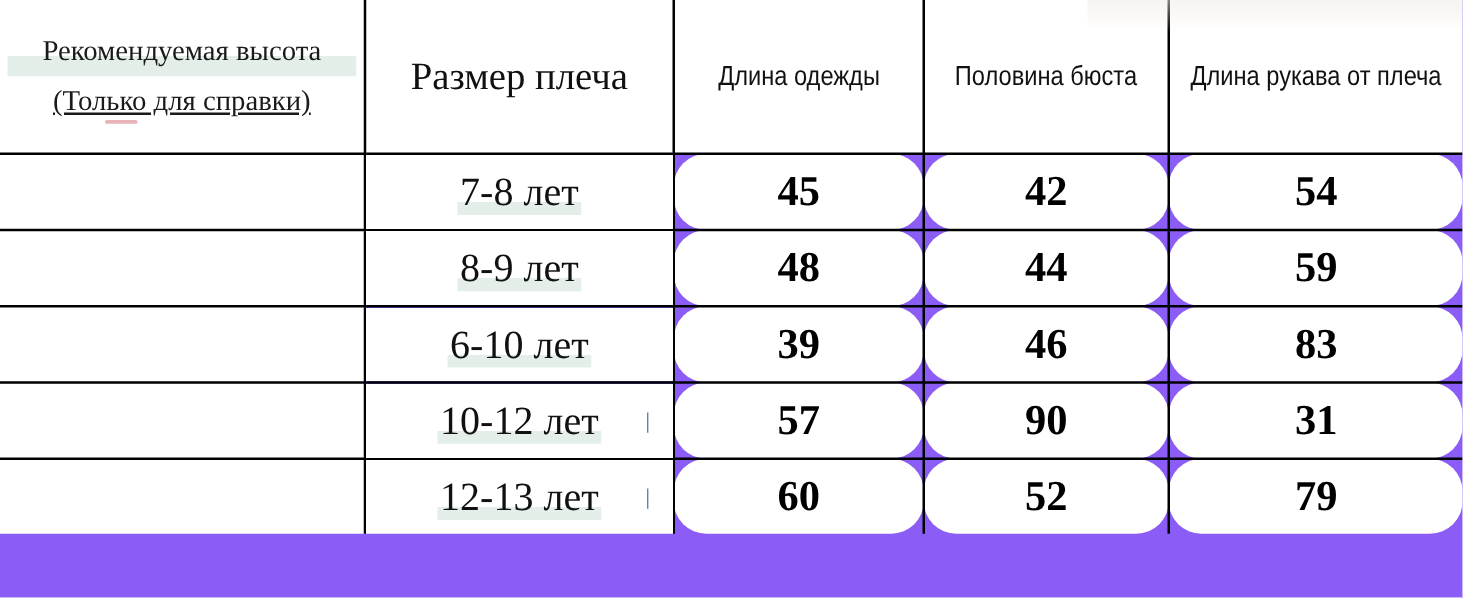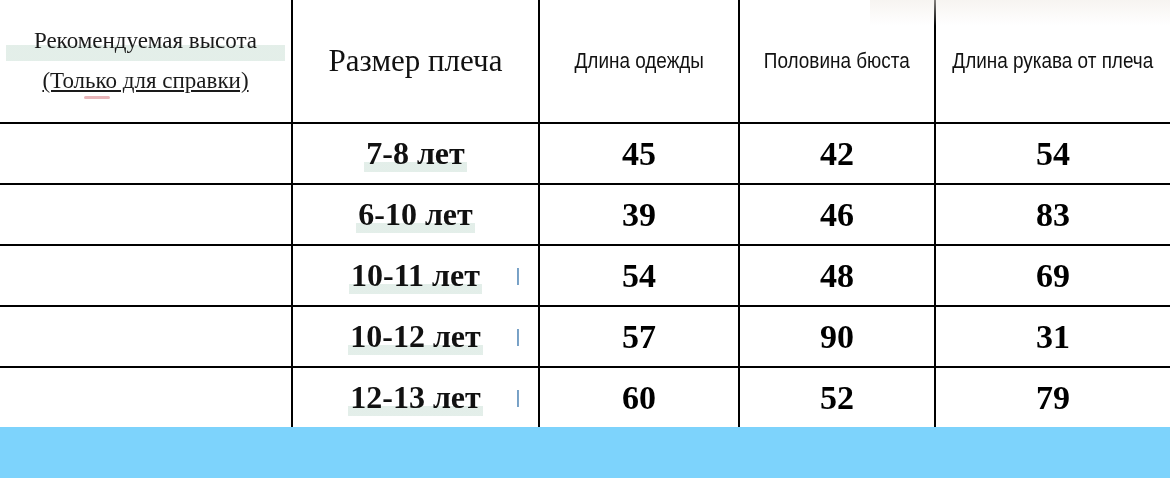--- a/index.html
+++ b/index.html
@@ -11,21 +11,21 @@
     width: 1170px;
     height: 478px;
     overflow: hidden;
     font-family: "Liberation Sans", sans-serif;
     color: #000000;
   }
   .sheet {
     position: relative;
     width: 1170px;
     height: 478px;
-    background: #7dd3fc;
+    background: #8b5cf6;
   }
   table.size-table {
     border-collapse: collapse;
     width: 1170px;
     table-layout: fixed;
   }
   table.size-table td {
     border: 2px solid #000000;
     padding: 0;
     text-align: center;
@@ -68,21 +68,21 @@
     color: #111111;
   }
   .hdr-cond {
     font-size: 22px;
     font-family: "Liberation Sans Narrow", "Liberation Sans", sans-serif;
     transform: scaleX(0.86);
     display: inline-block;
     color: #111111;
     letter-spacing: 0px;
   }
-  .data-row td { height: 59px; font-weight: bold; }
+  .data-row td { height: 59px; }
 
   .cell-blank { }
 
   .cell-age {
     font-size: 32px;
     font-family: "Liberation Serif", serif;
     color: #111111;
     position: relative;
   }
   .cell-age .age-text {
@@ -98,20 +98,21 @@
     transform: translateY(-55%);
     color: #2f6fa8;
     font-size: 18px;
     line-height: 1;
   }
   .cell-num {
     font-size: 34px;
     font-weight: bold;
     font-family: "Liberation Serif", serif;
     color: #000000;
+    border-radius: 26px;
   }
   .mark-dot {
     position: absolute;
     left: 84px;
     top: 96px;
     width: 26px;
     height: 3px;
     background: #e8b4b8;
     border-radius: 2px;
   }
@@ -166,42 +167,42 @@
         <td class="cell-blank"></td>
         <td class="cell-age">
           <span class="age-text">7-8 лет</span>
           <span class="tick"></span>
         </td>
         <td class="cell-num">45</td>
         <td class="cell-num">42</td>
         <td class="cell-num">54</td>
       </tr>
 
+      <tr class="data-row">
+        <td class="cell-blank"></td>
+        <td class="cell-age">
+          <span class="age-text">8-9 лет</span>
+          <span class="tick"></span>
+        </td>
+        <td class="cell-num">48</td>
+        <td class="cell-num">44</td>
+        <td class="cell-num">59</td>
+      </tr>
 
       <tr class="data-row">
         <td class="cell-blank"></td>
         <td class="cell-age">
           <span class="age-text">6-10 лет</span>
           <span class="tick"></span>
         </td>
         <td class="cell-num">39</td>
         <td class="cell-num">46</td>
         <td class="cell-num">83</td>
       </tr>
 
-      <tr class="data-row">
-        <td class="cell-blank"></td>
-        <td class="cell-age">
-          <span class="age-text">10-11 лет</span>
-          <span class="tick">|</span>
-        </td>
-        <td class="cell-num">54</td>
-        <td class="cell-num">48</td>
-        <td class="cell-num">69</td>
-      </tr>
 
       <tr class="data-row">
         <td class="cell-blank"></td>
         <td class="cell-age">
           <span class="age-text">10-12 лет</span>
           <span class="tick">|</span>
         </td>
         <td class="cell-num">57</td>
         <td class="cell-num">90</td>
         <td class="cell-num">31</td>

